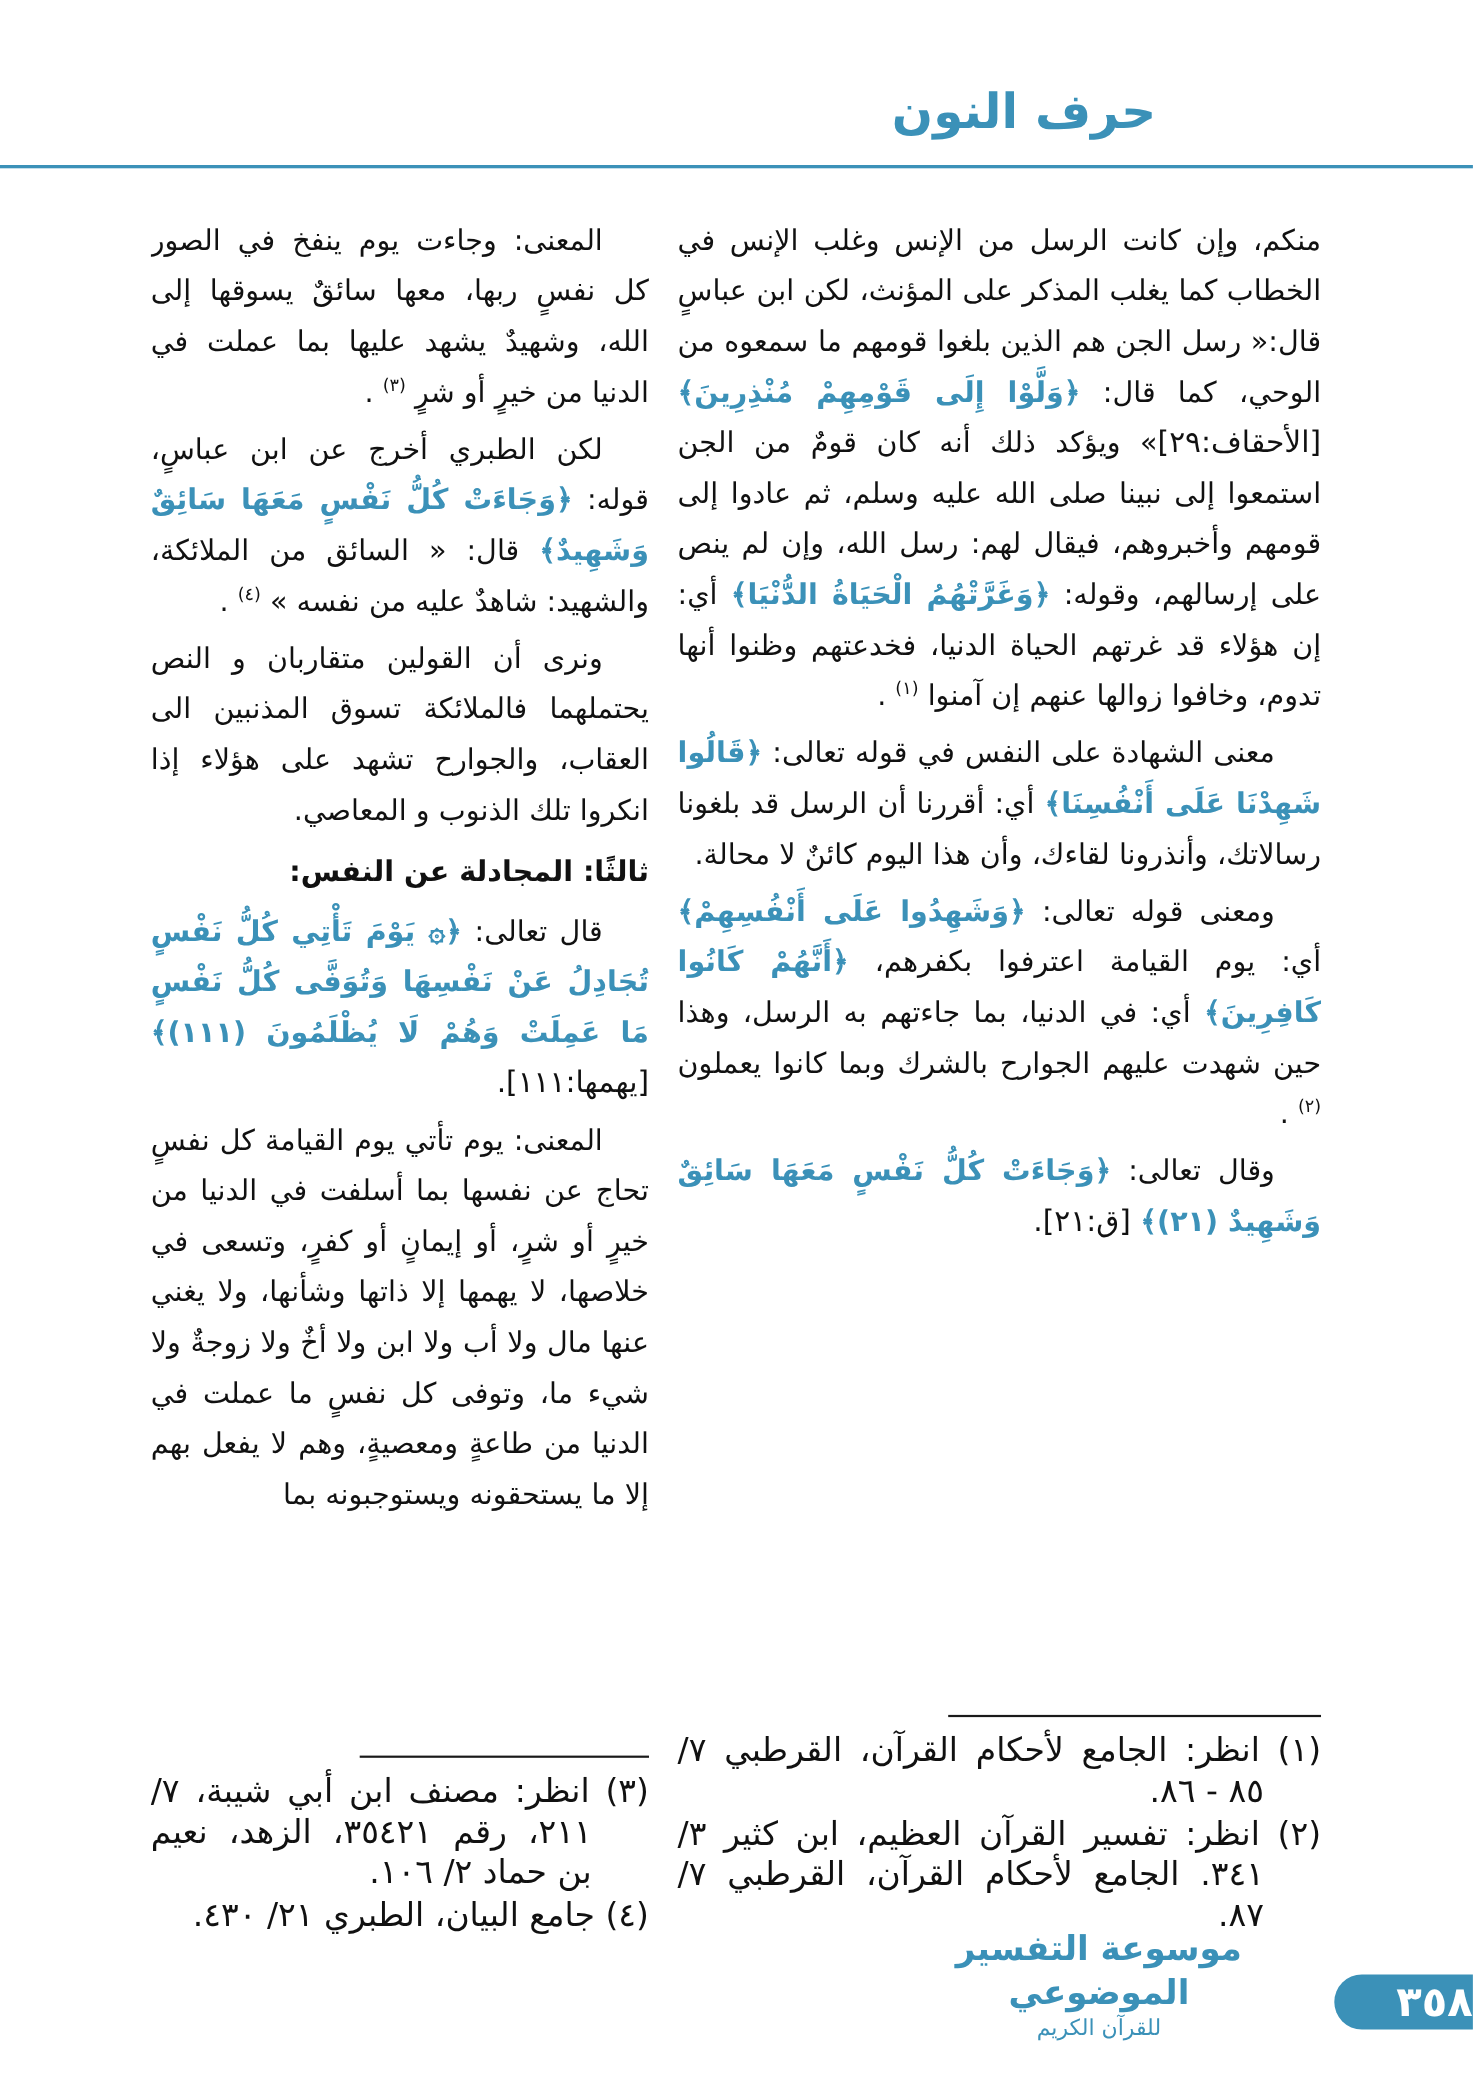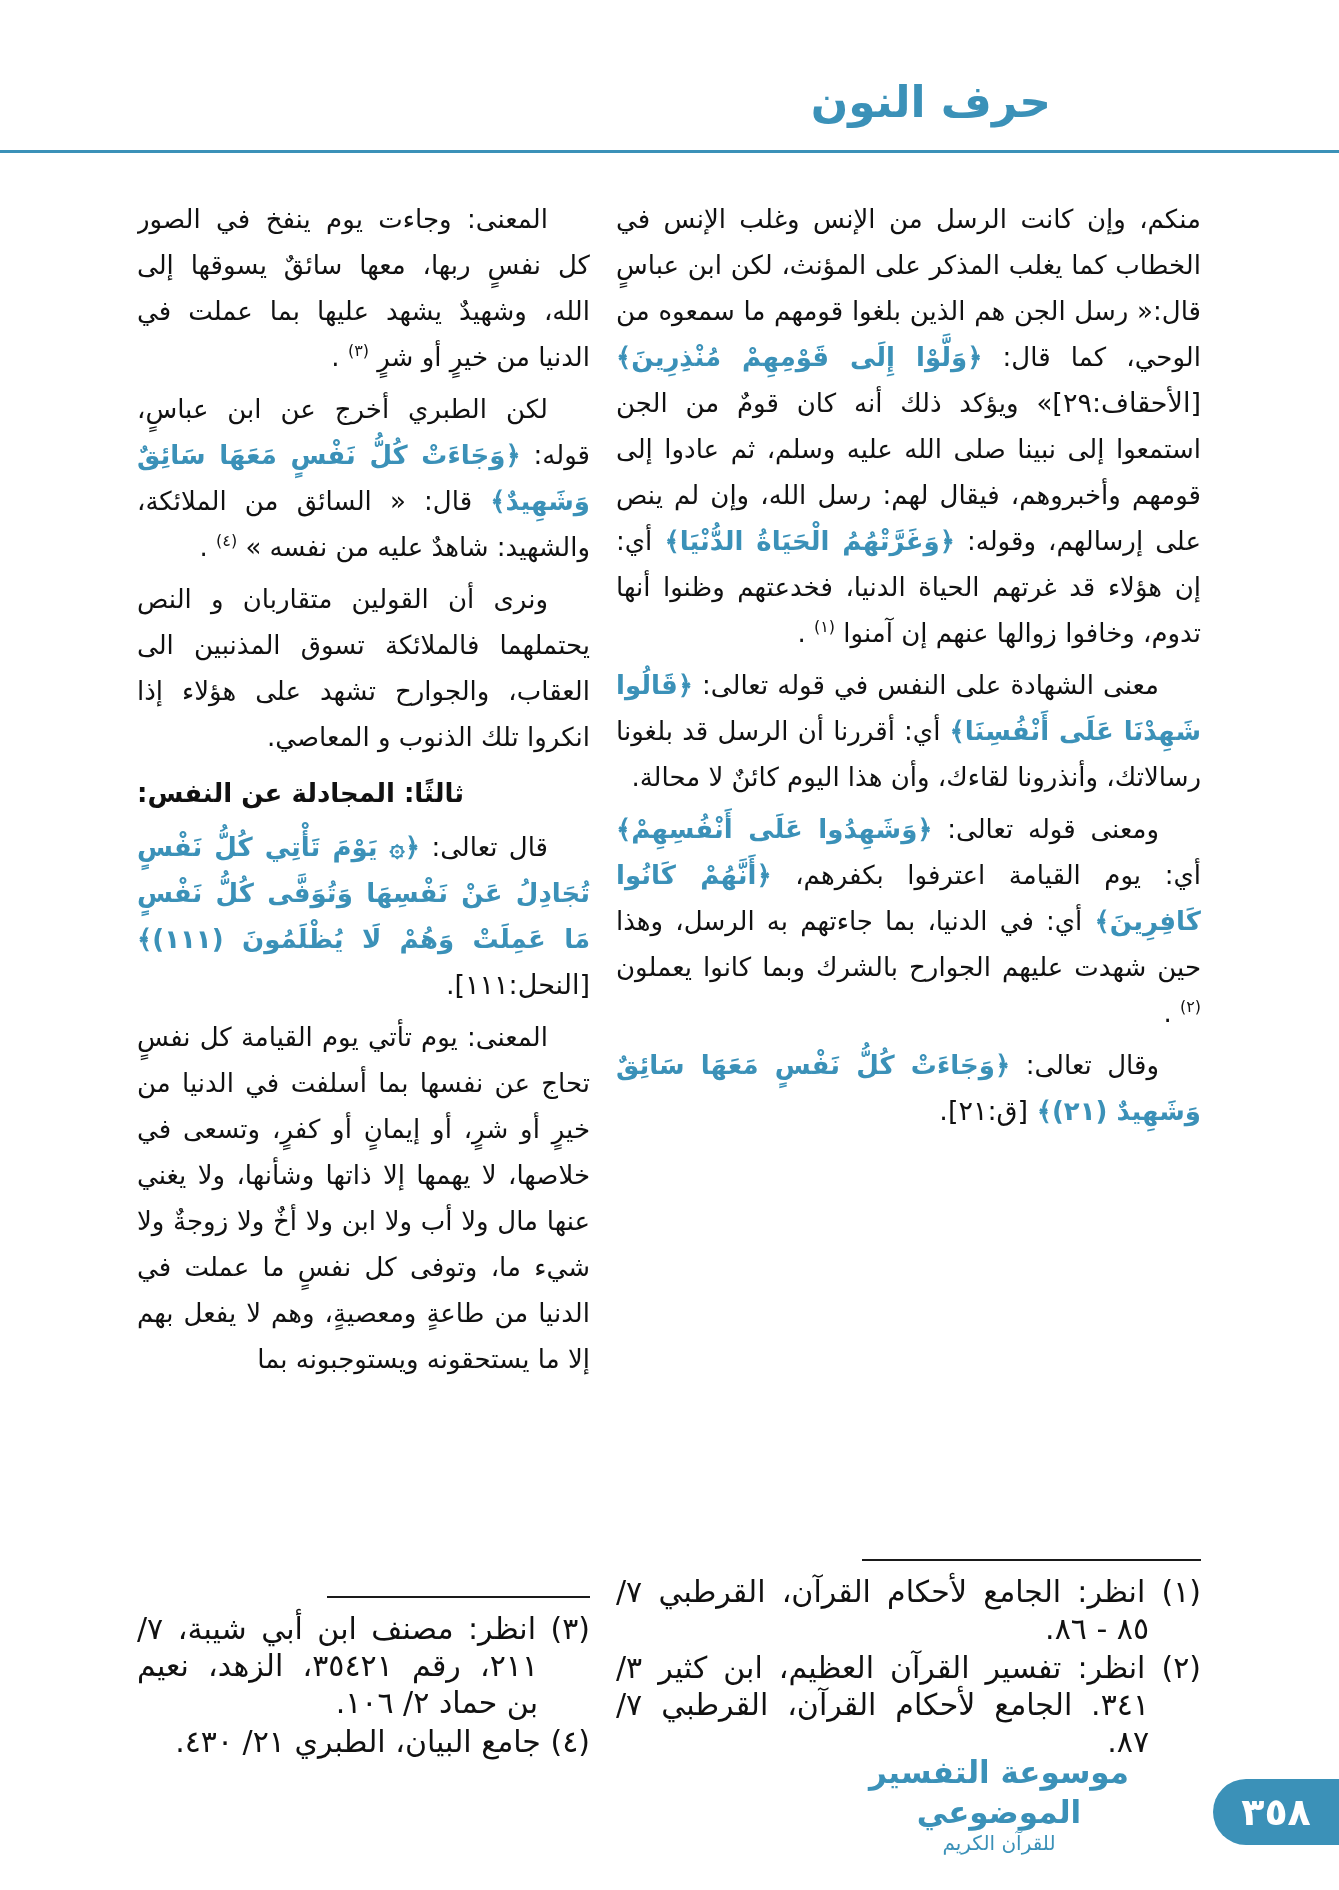--- a/index.html
+++ b/index.html
@@ -38,21 +38,21 @@
   .para {
     font-size:26px; line-height:46px;
     text-align:justify;
     margin:0 0 6px 0;
     text-indent:42px;
   }
   .col-right .paras .para:first-child { text-indent:0; }
   .para.heading {
     color:var(--accent);
     font-weight:bold;
-    text-align:left;
+    text-align:right;
     text-indent:0;
     margin:10px 0 8px 0;
   }
   .seg-normal { color:var(--ink); }
   .seg-quran  { color:var(--accent); font-weight:bold; }
   .seg-ref    { color:var(--ink); font-size:27px; }
   .seg-sup    { color:var(--ink); vertical-align:super; font-size:16px; line-height:0; }
   .footnotes { flex:0 0 auto; padding-top:8px; }
   .fn-rule {
     height:2px; background:#1a1a1a;
@@ -60,25 +60,25 @@
     margin:0 0 12px 0; 
   }
   .fn {
     font-size:30px; line-height:37px;
     text-align:justify;
     padding-right:52px; text-indent:-52px;
     margin:0 0 2px 0;
   }
   .footer-badge {
     position:absolute; bottom:45px; right:0;
-    width:126px; height:66px;
+    width:126px; height:50px;
     background:var(--accent);
     border-radius:35px 0 0 35px;
     color:#ffffff;
-    display:flex; align-items:center; justify-content:center;
+    display:flex; align-items:center; justify-content:flex-start;
     font-size:38px; font-weight:bold;margin-top:48px;
   }
   .logo {
     position:absolute; bottom:36px; right:170px;
     width:340px;
     text-align:center;
     color:var(--accent);
   }
   .logo-line1 { font-size:31px; font-weight:bold; line-height:40px; }
   .logo-line2 { font-size:20px; line-height:22px; }
@@ -106,21 +106,21 @@
           <div class="fn">(٢) انظر: تفسير القرآن العظيم، ابن كثير ٣/ ٣٤١. الجامع لأحكام القرآن، القرطبي ٧/ ٨٧.</div>
         </div>
     </div>
   </div>
   <div class="col col-left">
     <div class="paras">
         <div class="para"><span class="seg-normal">المعنى: وجاءت يوم ينفخ في الصور كل نفسٍ ربها، معها سائقٌ يسوقها إلى الله، وشهيدٌ يشهد عليها بما عملت في الدنيا من خيرٍ أو شرٍ </span><span class="seg-sup">(٣)</span><span class="seg-normal"> .</span></div>
         <div class="para"><span class="seg-normal">لكن الطبري أخرج عن ابن عباسٍ، قوله: </span><span class="seg-quran">﴿وَجَاءَتْ كُلُّ نَفْسٍ مَعَهَا سَائِقٌ وَشَهِيدٌ﴾</span><span class="seg-normal"> قال: « السائق من الملائكة، والشهيد: شاهدٌ عليه من نفسه » </span><span class="seg-sup">(٤)</span><span class="seg-normal"> .</span></div>
         <div class="para"><span class="seg-normal">ونرى أن القولين متقاربان و النص يحتملهما فالملائكة تسوق المذنبين الى العقاب، والجوارح تشهد على هؤلاء إذا انكروا تلك الذنوب و المعاصي.</span></div>
         <div class="para heading"><span class="seg-normal">ثالثًا: المجادلة عن النفس:</span></div>
-        <div class="para"><span class="seg-normal">قال تعالى: </span><span class="seg-quran">﴿۞ يَوْمَ تَأْتِي كُلُّ نَفْسٍ تُجَادِلُ عَنْ نَفْسِهَا وَتُوَفَّى كُلُّ نَفْسٍ مَا عَمِلَتْ وَهُمْ لَا يُظْلَمُونَ (١١١)﴾</span><span class="seg-ref"> [النحل:١١١].</span></div>
+        <div class="para"><span class="seg-normal">قال تعالى: </span><span class="seg-quran">﴿۞ يَوْمَ تَأْتِي كُلُّ نَفْسٍ تُجَادِلُ عَنْ نَفْسِهَا وَتُوَفَّى كُلُّ نَفْسٍ مَا عَمِلَتْ وَهُمْ لَا يُظْلَمُونَ (١١١)﴾</span><span class="seg-ref"> [يهمها:١١١].</span></div>
         <div class="para"><span class="seg-normal">المعنى: يوم تأتي يوم القيامة كل نفسٍ تحاج عن نفسها بما أسلفت في الدنيا من خيرٍ أو شرٍ، أو إيمانٍ أو كفرٍ، وتسعى في خلاصها، لا يهمها إلا ذاتها وشأنها، ولا يغني عنها مال ولا أب ولا ابن ولا أخٌ ولا زوجةٌ ولا شيء ما، وتوفى كل نفسٍ ما عملت في الدنيا من طاعةٍ ومعصيةٍ، وهم لا يفعل بهم إلا ما يستحقونه ويستوجبونه بما</span></div>
       </div>
     <div class="footnotes">
       <div class="fn-rule"></div>
       <div class="fn-list">
           <div class="fn">(٣) انظر: مصنف ابن أبي شيبة، ٧/ ٢١١، رقم ٣٥٤٢١، الزهد، نعيم بن حماد ٢/ ١٠٦.</div>
           <div class="fn">(٤) جامع البيان، الطبري ٢١/ ٤٣٠.</div>
         </div>
     </div>
   </div>

